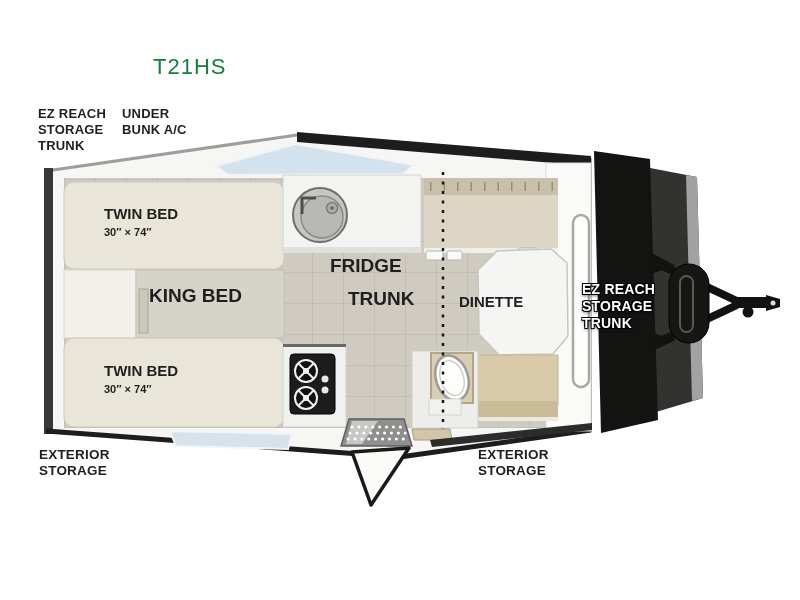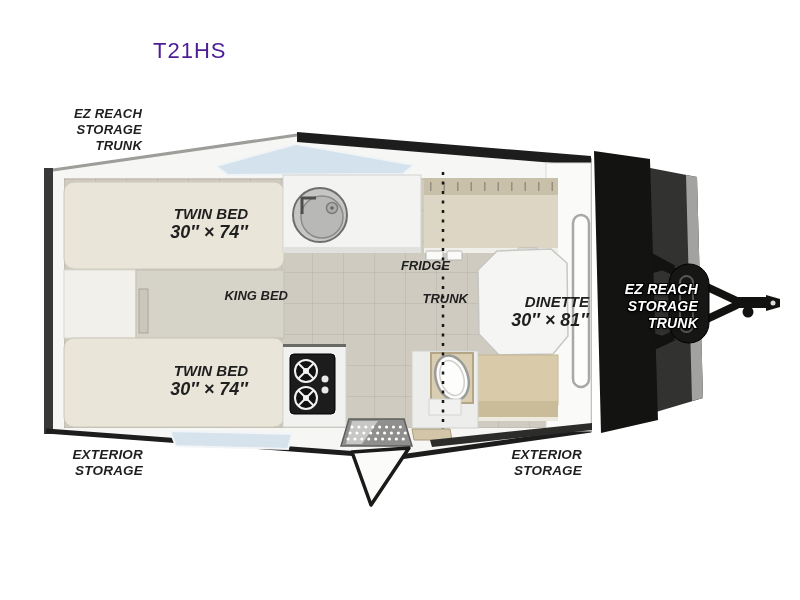--- a/index.html
+++ b/index.html
@@ -8,27 +8,27 @@
     overflow:hidden; font-family:"Liberation Sans", sans-serif;
   }
   .layer { position:absolute; left:0; top:0; }
   .floor {
     position:absolute; left:64px; top:178px; width:482px; height:250px;
     background-color:#cfcbc1;
     background-image:
       repeating-linear-gradient(0deg, rgba(90,85,70,0.10) 0 1px, transparent 1px 31px),
       repeating-linear-gradient(90deg, rgba(90,85,70,0.10) 0 1px, transparent 1px 31px);
   }
-  .lbl { position:absolute; text-align:right; color:#1f1f1f; font-weight:bold;font-style:italic; }
+  .lbl { position:absolute; text-align:left; color:#1f1f1f; font-weight:bold; }
   .lbl div { white-space:nowrap; }
-  .title { position:absolute; left:153px; top:38px; font-size:22px; font-weight:400; color:#4c1d95; letter-spacing:1px; }
+  .title { position:absolute; left:153px; top:54px; font-size:22px; font-weight:400; color:#15803d; letter-spacing:1px; }
   .callout { font-size:13px; line-height:16px; letter-spacing:0.2px; }
   .bedlbl { font-size:15px; line-height:18px; }
-  .bedlbl .sz { font-size:18px; }
-  .midlbl { font-size:13px; line-height:17px; }
+  .bedlbl .sz { font-size:11px; }
+  .midlbl { font-size:19px; line-height:17px; }
   .white-outline {
     color:#fff;
     text-shadow:-1px -1px 0 #000, 1px -1px 0 #000, -1px 1px 0 #000, 1px 1px 0 #000,
                 0 2px 3px rgba(0,0,0,0.65);
   }
 </style>
 </head>
 <body>
 
 <div class="canvas">
@@ -137,46 +137,49 @@
   </svg>
 
   <div class="title">T21HS</div>
 
   <div class="lbl callout" style="left:38px; top:106px; width:104px;">
     <div>EZ REACH</div>
     <div>STORAGE</div>
     <div>TRUNK</div>
   </div>
 
+  <div class="lbl callout" style="left:122px; top:106px; width:96px;">
+    <div>UNDER</div>
+    <div>BUNK A/C</div>
+  </div>
 
   <div class="lbl bedlbl" style="left:104px; top:205px; width:144px;">
     <div>TWIN BED</div>
     <div class="sz">30″ × 74″</div>
   </div>
 
-  <div class="lbl midlbl" style="left:164px; top:287px; width:124px;">
+  <div class="lbl midlbl" style="left:149px; top:287px; width:124px;">
     <div>KING BED</div>
   </div>
 
   <div class="lbl bedlbl" style="left:104px; top:362px; width:144px;">
     <div>TWIN BED</div>
     <div class="sz">30″ × 74″</div>
   </div>
 
   <div class="lbl midlbl" style="left:330px; top:257px; width:120px;">
     <div>FRIDGE</div>
   </div>
 
   <div class="lbl midlbl" style="left:348px; top:290px; width:120px;">
     <div>TRUNK</div>
   </div>
 
   <div class="lbl bedlbl" style="left:459px; top:293px; width:130px;">
     <div>DINETTE</div>
-    <div class="sz">30″ × 81″</div>
   </div>
 
   <div class="lbl callout white-outline" style="left:582px; top:281px; width:116px; font-size:14px; line-height:17px;">
     <div>EZ REACH</div>
     <div>STORAGE</div>
     <div>TRUNK</div>
   </div>
 
   <div class="lbl callout" style="left:39px; top:447px; width:104px; font-size:13.5px;">
     <div>EXTERIOR</div>

